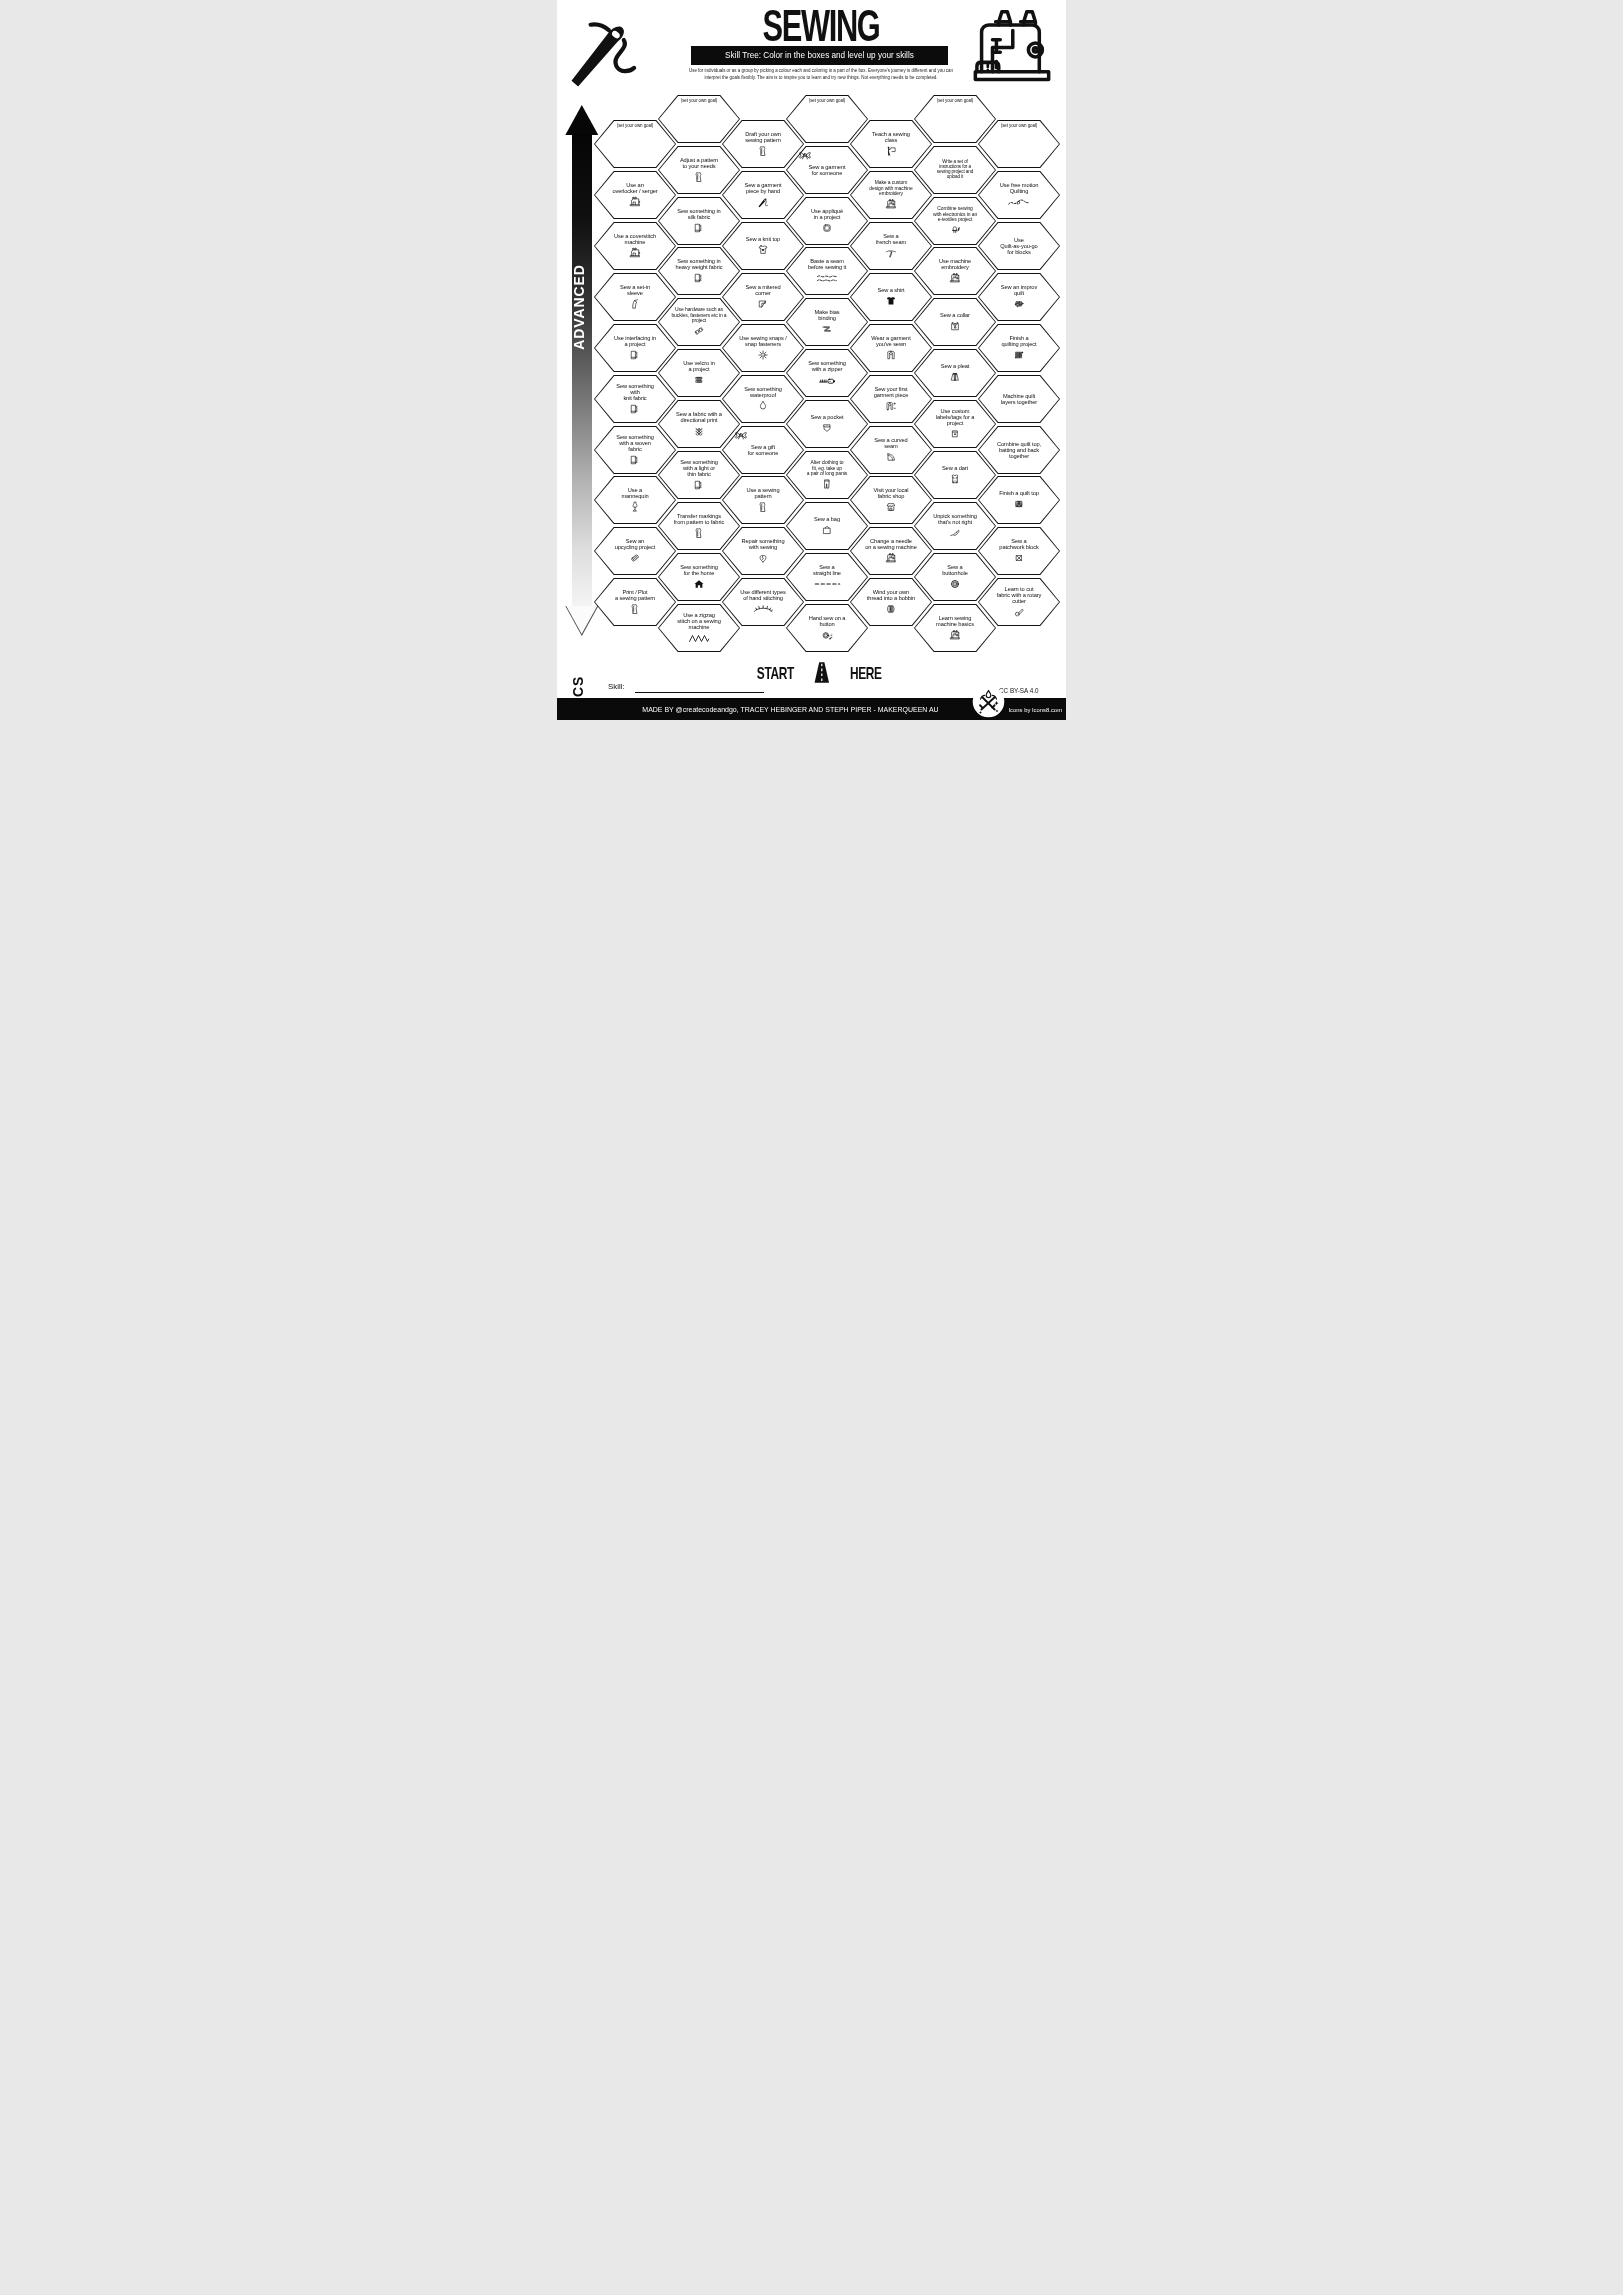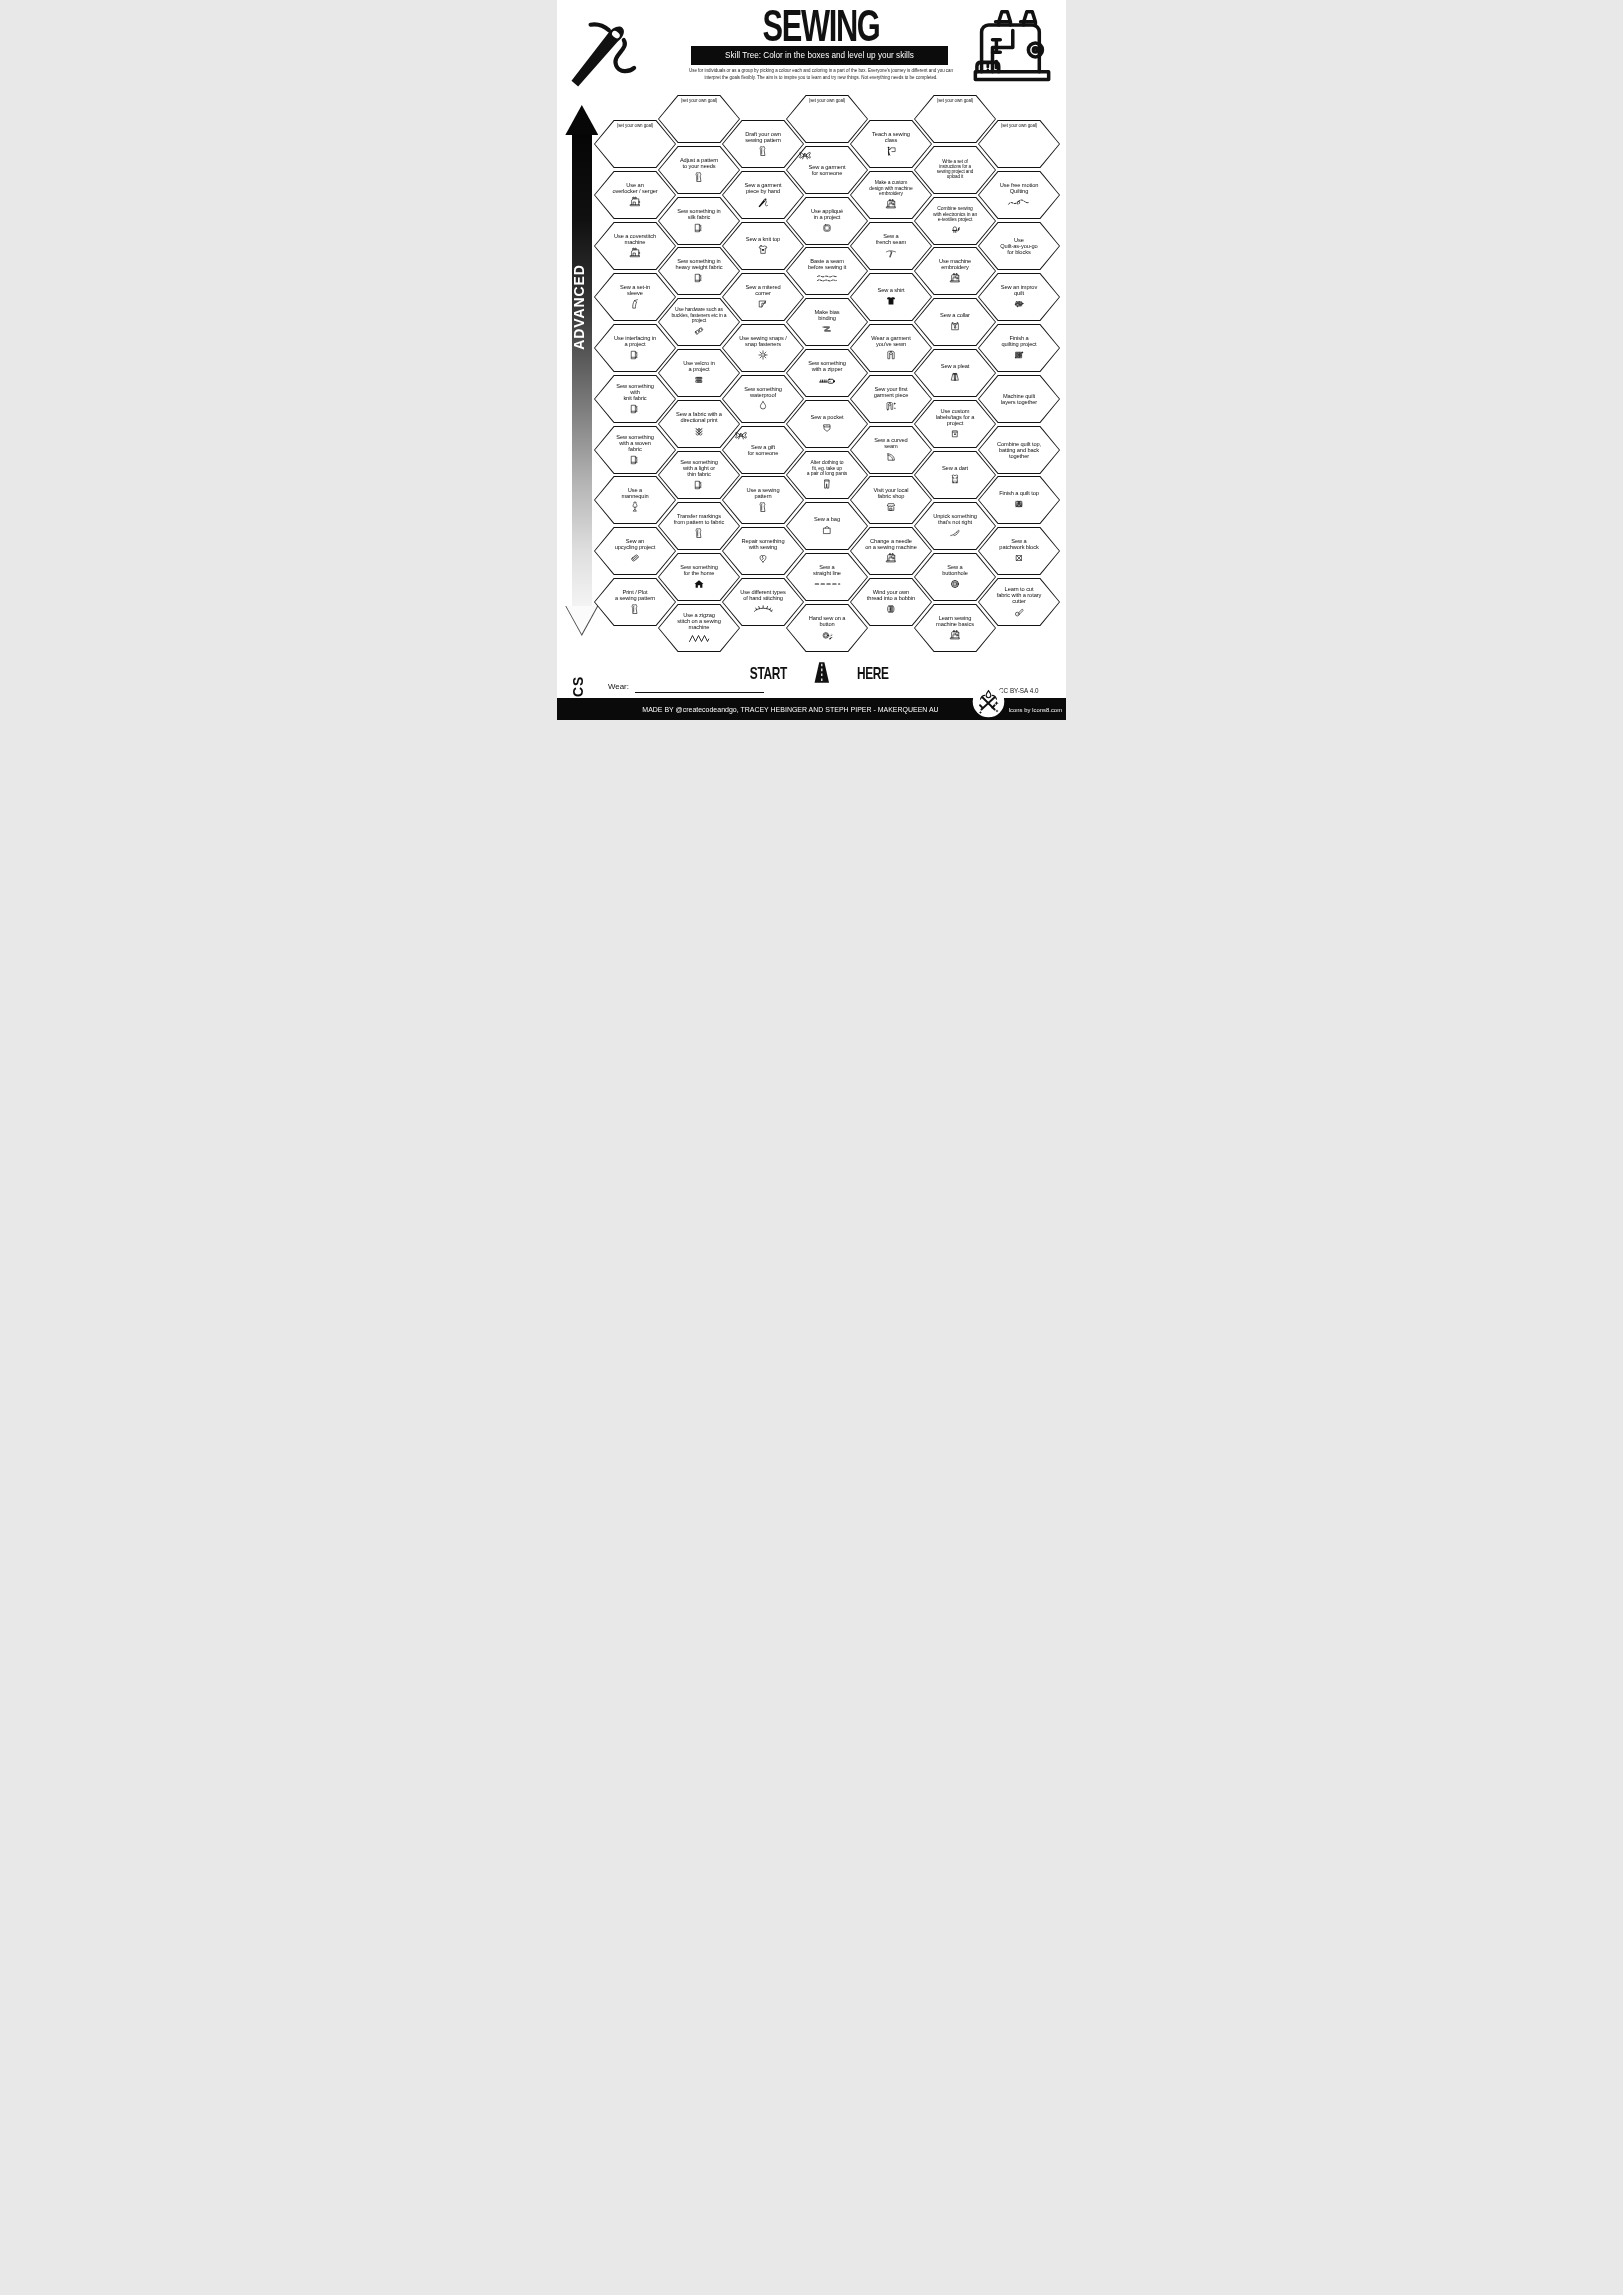--- a/index.html
+++ b/index.html
@@ -42,21 +42,21 @@
   .hex-label{white-space:pre-line;font-size:5.7px;line-height:1.08;letter-spacing:-0.1px;color:#101010;}
   .hc.sm .hex-label{font-size:5px;}
   .hc.xs .hex-label{font-size:4.6px;}
   .goal-label{position:absolute;top:2.3px;left:0;right:0;font-size:4.5px;color:#161616;}
   .hex-icon{display:flex;align-items:center;justify-content:center;}
   .hex-icon svg{height:12px;width:auto;max-width:27px;display:block;}
   .hex-icon.corner{position:absolute;left:4.6px;top:0px;}
   .hex-icon.corner svg{height:14px;}
   
   .start-row{position:absolute;left:178px;top:661px;width:167px;display:flex;align-items:center;
-        justify-content:center;gap:21px;}
+        justify-content:center;gap:14px;}
   .start-row .w{font-size:15.7px;font-weight:900;transform:scaleX(.76);letter-spacing:-0.5px;white-space:nowrap;}
   .name-row{position:absolute;left:51px;top:682px;font-size:7.9px;}
   .name-line{position:absolute;left:78px;top:692px;width:129px;border-top:1.1px solid #111;}
   .license{position:absolute;left:442px;top:686px;width:62px;font-size:7.2px;transform:scaleX(.88);
         transform-origin:left;white-space:nowrap;}
   .logo{position:absolute;left:415px;top:685px;width:33px;height:33px;z-index:3;}
   .footerbar{position:absolute;left:0;top:698px;width:509px;height:22px;background:#0a0a0a;}
   .credits{position:absolute;left:37px;top:0;width:393px;height:22px;display:flex;align-items:center;
         justify-content:center;color:#fff;font-size:7.6px;transform:scaleX(.92);white-space:nowrap;}
   .icons-credit{position:absolute;left:450px;top:0;width:58px;height:22px;display:flex;align-items:center;
@@ -1165,21 +1165,21 @@
   <div class="start-row">
     <span class="w">START</span>
     <span>
       <svg width="17.6" height="23" viewBox="0 0 34 44">
           <path fill="#111" d="M12 2h10l9 40H3z"></path>
           <path stroke="#fff" stroke-width="2.4" stroke-dasharray="5 4.5" d="M17 5v36" fill="none"></path>
         </svg>
     </span>
     <span class="w">HERE</span>
   </div>
-  <div class="name-row">Wear:</div>
+  <div class="name-row">Skill:</div>
   <div class="name-line"></div>
   <div class="license">CC BY-SA 4.0</div>
   <div class="logo">
     <svg width="33" height="33" viewBox="0 0 70 70">
       <circle cx="35" cy="35" r="33.5" fill="#fff"></circle>
       <path d="M18 30c2-5 6-8 9-8M52 30c-2-5-6-8-9-8" fill="none" stroke="#111" stroke-width="2.5" stroke-linecap="round"></path>
       <path d="M35 12c3 4 5 7 5 10a5 5 0 0 1-10 0c0-3 2-6 5-10z" fill="none" stroke="#111" stroke-width="2.5"></path>
       <path d="M20 52 48 26M22 26l26 26" stroke="#111" stroke-width="4" stroke-linecap="round"></path>
       <path d="M17 43l5 5M48 43l-5 5" stroke="#111" stroke-width="4" stroke-linecap="round"></path>
       <path fill="#111" d="m52 34 1.4 3.1L56.5 38.5 53.4 40 52 43l-1.4-3-3.1-1.5 3.1-1.4zM18 55l1 2.2 2.2 1-2.2 1-1 2.2-1-2.2-2.2-1 2.2-1zM53 52l1 2.2 2.2 1-2.2 1-1 2.2-1-2.2-2.2-1 2.2-1z"></path>

